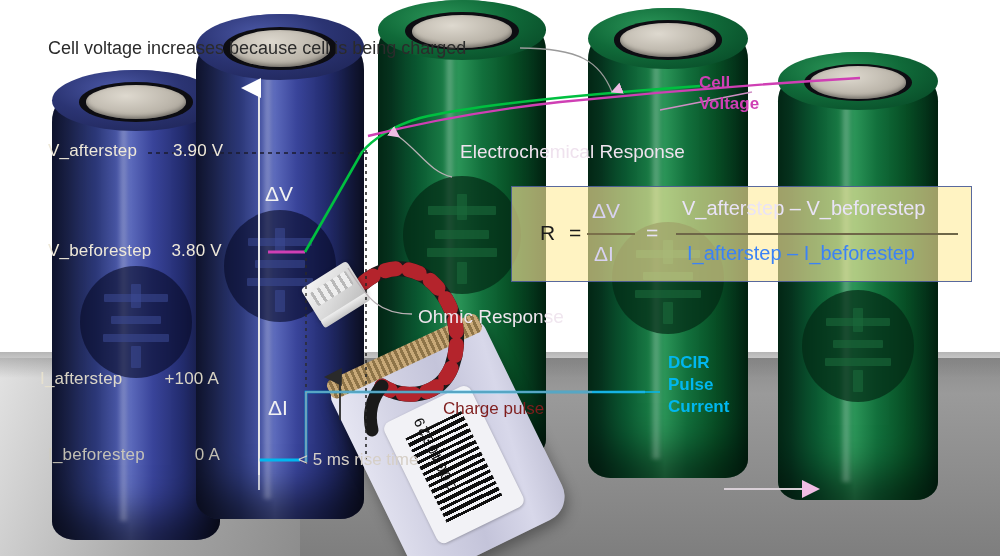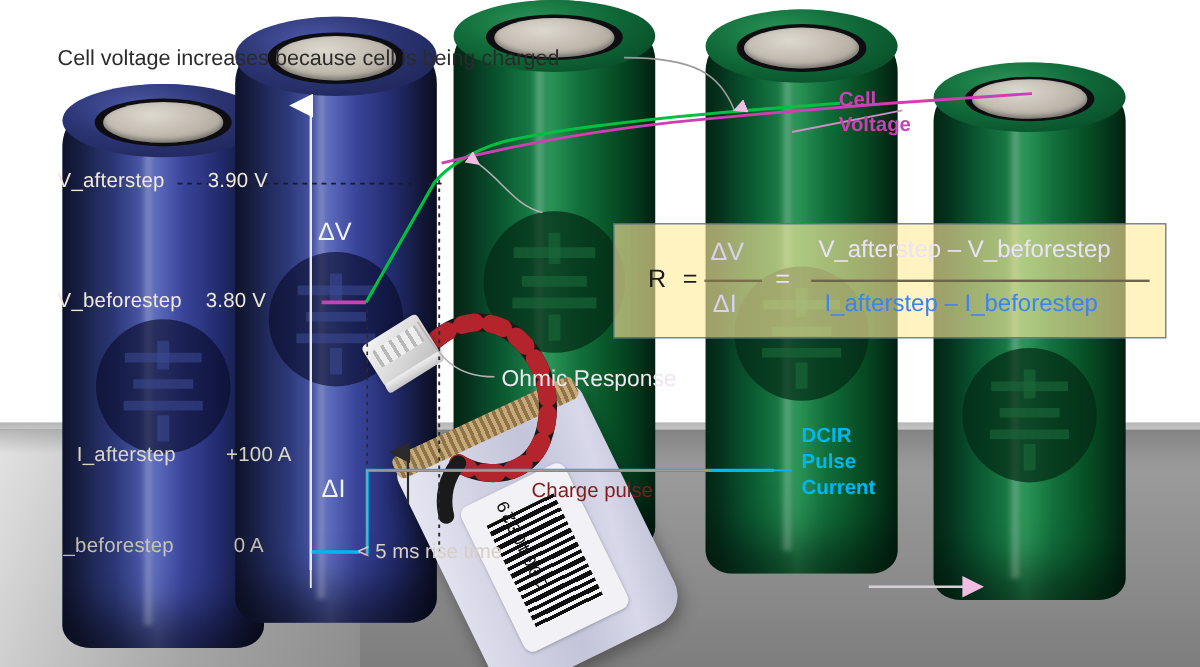--- a/index.html
+++ b/index.html
@@ -339,35 +339,36 @@
       <span style="display:inline-block;width:26px;"></span>
       <span>3.90 V</span>
     </div>
 
     <div class="txt lbl-left" style="left:48px;top:241px;color:#efe9d9;">
       <span>V_beforestep</span>
       <span style="display:inline-block;width:10px;"></span>
       <span>3.80 V</span>
     </div>
 
-    <div class="txt lbl-left dim" style="left:64px;top:369px;color:#e9e3cf;">
+    <div class="txt lbl-left dim" style="left:40px;top:369px;color:#e9e3cf;">
       <span>I_afterstep</span>
       <span style="display:inline-block;width:32px;"></span>
       <span>+100 A</span>
     </div>
 
     <div class="txt lbl-left dim" style="left:48px;top:445px;color:#cfcbbb;">
       <span>I_beforestep</span>
       <span style="display:inline-block;width:40px;"></span>
       <span>0 A</span>
     </div>
 
     <div class="txt delta" style="left:265px;top:182px;">ΔV</div>
     <div class="txt delta" style="left:268px;top:396px;">ΔI</div>
 
+    <div class="txt echem" style="left:460px;top:141px;">Electrochemical Response</div>
 
     <div class="txt ohmic" style="left:418px;top:306px;">Ohmic Response</div>
 
     <div class="txt chargepulse" style="left:443px;top:399px;">Charge pulse</div>
 
     <div class="txt risetime" style="left:298px;top:450px;">&lt; 5 ms rise time</div>
 
     <div style="position:absolute;left:699px;top:72px;">
       <div class="cellvolt">Cell</div>
       <div class="cellvolt">Voltage</div>

